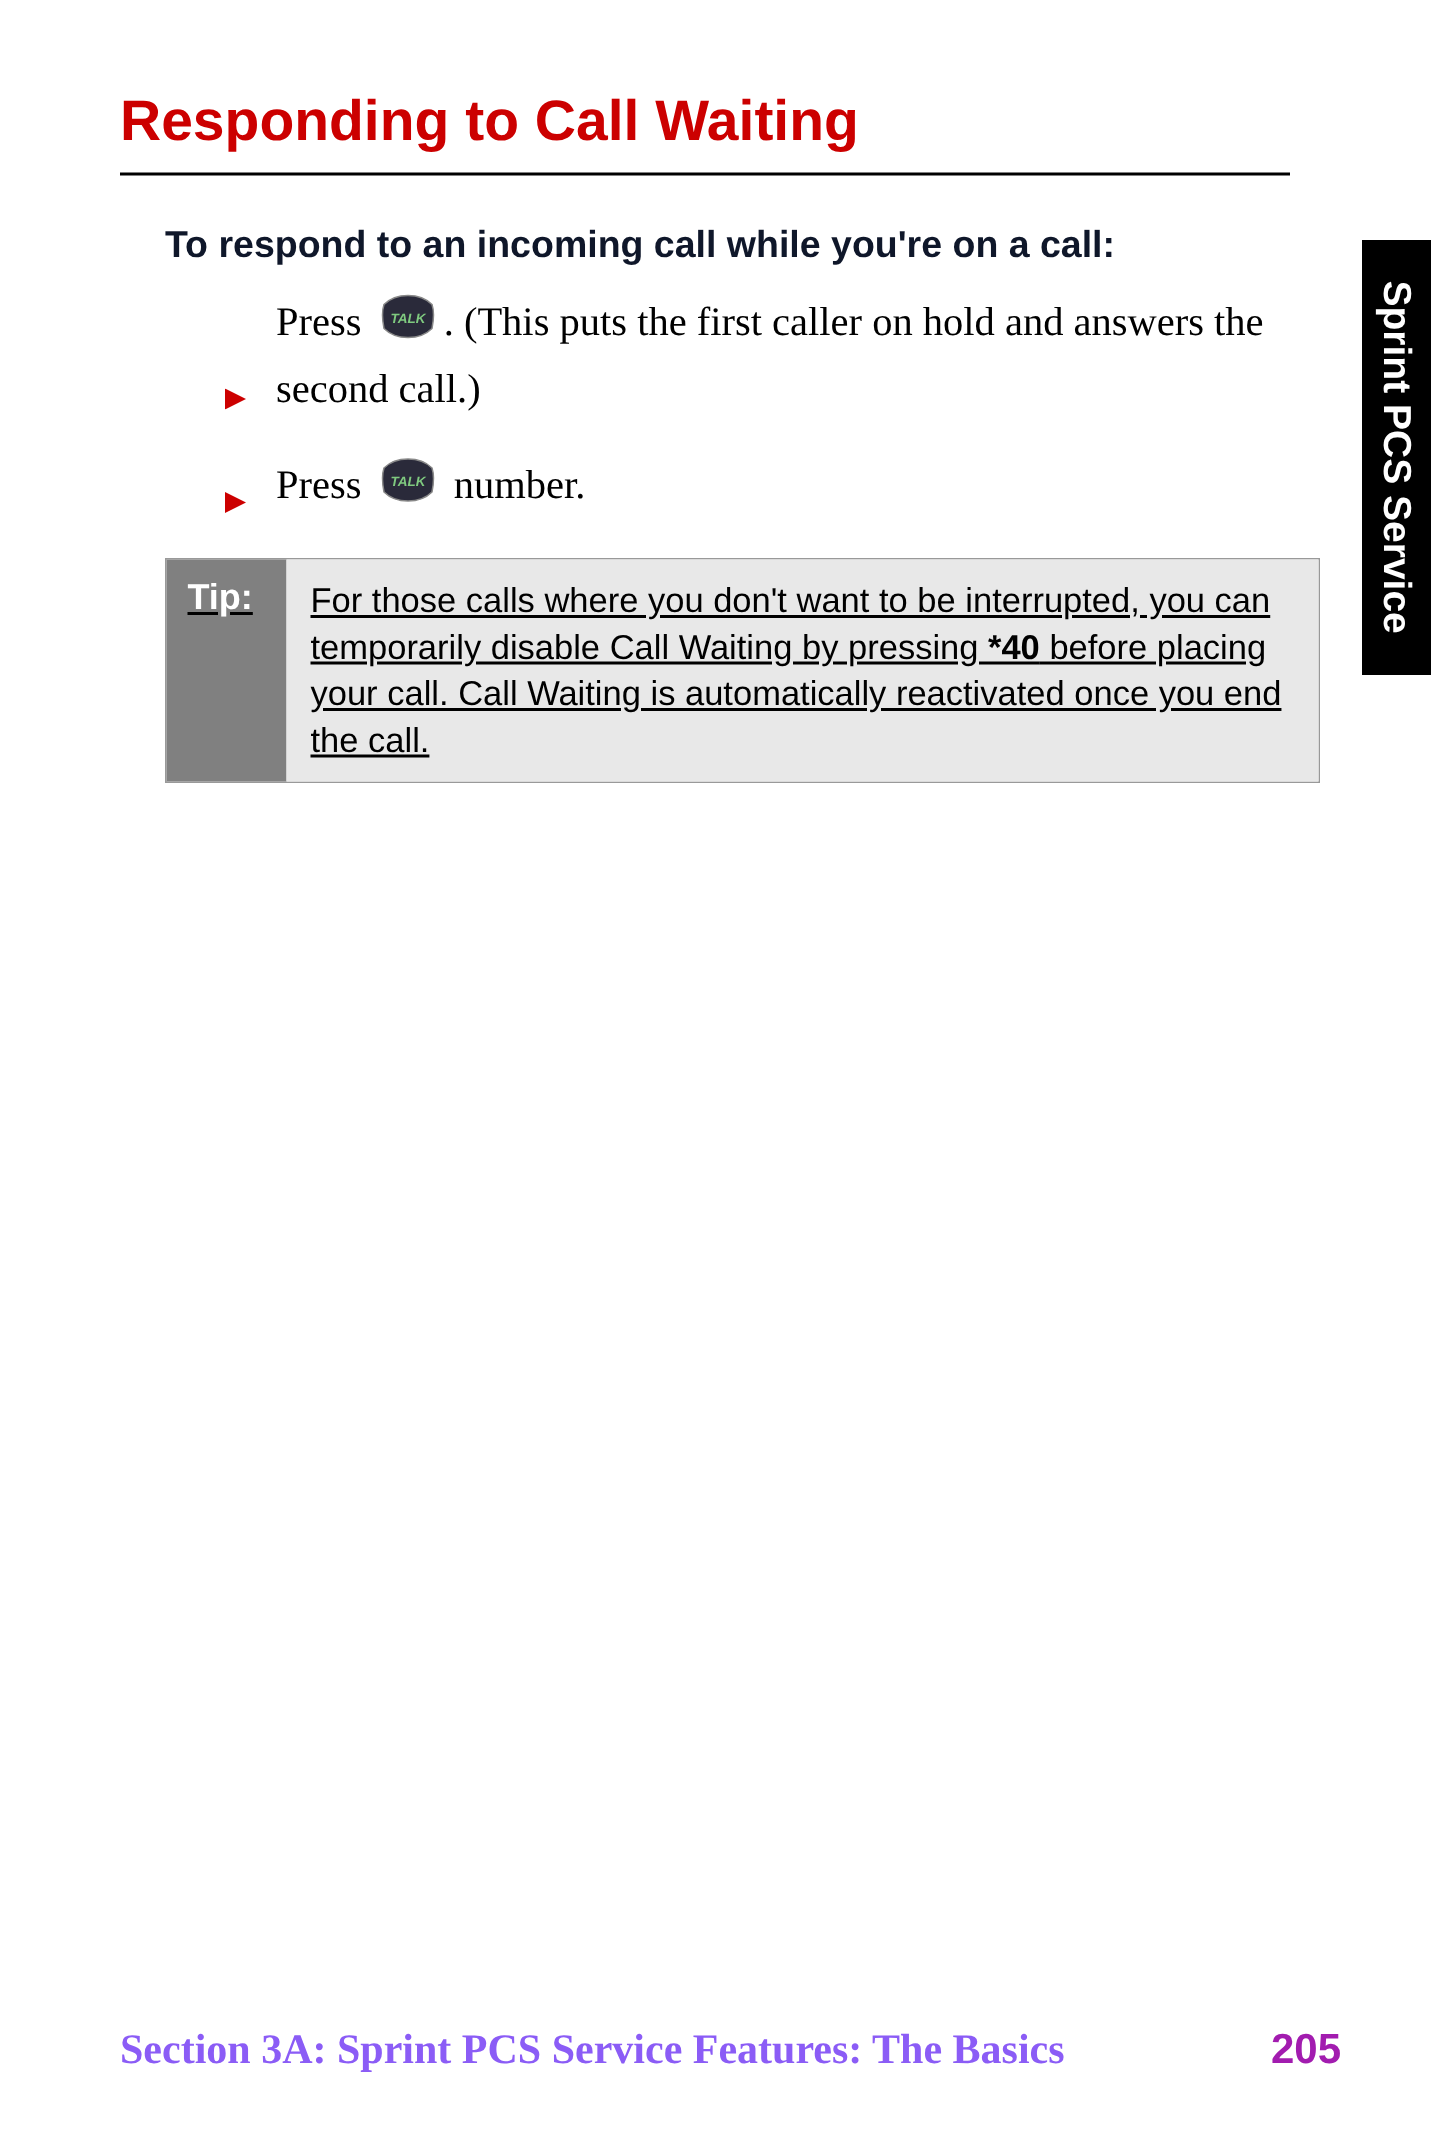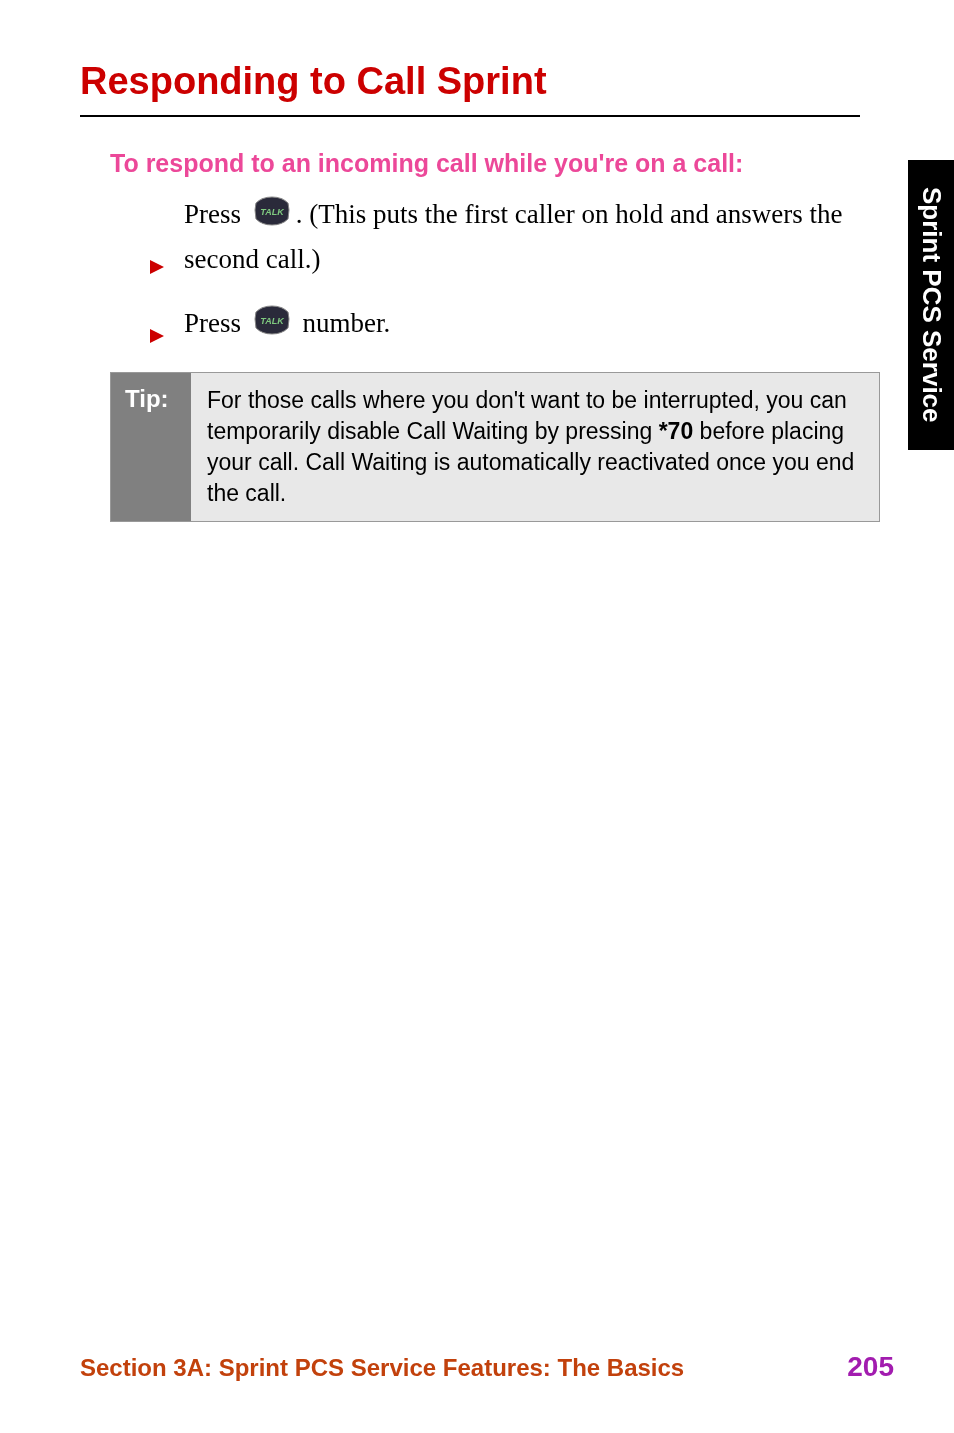--- a/index.html
+++ b/index.html
@@ -41,21 +41,21 @@
       color: #000;
       margin-left: 30px;
       margin-bottom: 20px;
       width: 750px;
     }
     
     .sub-heading {
       font-family: Arial, Helvetica, sans-serif;
       font-weight: bold;
       font-size: 25px;
-      color: #ec4899;
+      color: #0f172a;
       margin-left: 30px;
       margin-bottom: 16px;
     }
     
     .bullet-item {
       display: flex;
       align-items: flex-end;
       margin-left: 70px;
       margin-bottom: 24px;
       width: 700px;
@@ -82,20 +82,21 @@
       vertical-align: middle;
       margin: 0 4px;
     }
     
     .tip-box {
       display: flex;
       margin-left: 30px;
       margin-top: 16px;
       width: 770px;
       border: 1px solid #999;
+      text-decoration: underline;
     }
     
     .tip-label {
       background: #808080;
       color: #fff;
       font-family: Arial, Helvetica, sans-serif;
       font-weight: bold;
       font-size: 24px;
       padding: 12px 14px;
       width: 80px;
@@ -138,38 +139,38 @@
       position: absolute;
       bottom: 50px;
       left: 80px;
       right: 60px;
       display: flex;
       justify-content: space-between;
       align-items: baseline;
     }
     
     .footer-text {
-      font-family: Liberation Sans, sans-serif;
-      font-weight: bold;
-      font-size: 24px;
-      color: #c2410c;
+      font-family: Liberation Serif, serif;
+      font-weight: bold;
+      font-size: 28px;
+      color: #8b5cf6;
     }
     
     .footer-page {
       font-family: Arial, Helvetica, sans-serif;
       font-weight: bold;
       font-size: 28px;
       color: #a21caf;
     }
   </style>
 </head>
 <body>
 
 <div class="page-content">
-  <h1 class="main-heading">Responding to Call Sprint</h1>
+  <h1 class="main-heading">Responding to Call Waiting</h1>
   <div class="heading-underline"></div>
 
 
   <p class="sub-heading">To respond to an incoming call while you're on a call:</p>
 
   <div class="bullet-item">
     <span class="bullet-marker">
       <svg width="14" height="14" viewBox="0 0 14 14">
         <polygon points="0,0 14,7 0,14" fill="#cc0000"></polygon>
       </svg>
@@ -197,21 +198,21 @@
           <path d="M 4 8 Q 2 14 4 24 Q 10 30 20 30 Q 30 30 36 24 Q 38 14 36 8 Q 30 2 20 2 Q 10 2 4 8 Z" fill="#2a2a3a" stroke="#888" stroke-width="1"></path>
           <text x="20" y="20" font-family="Arial" font-size="9" font-style="italic" font-weight="bold" fill="#7fc97f" text-anchor="middle">TALK</text>
         </svg>
       </span><span> number.</span>
     </span>
   </div>
 
   <div class="tip-box">
     <div class="tip-label">Tip:</div>
     <div class="tip-content">
-      <span>For those calls where you don't want to be interrupted, you can temporarily disable Call Waiting by pressing </span><span class="bold">*70</span><span> before placing your call. Call Waiting is automatically reactivated once you end the call.</span>
+      <span>For those calls where you don't want to be interrupted, you can temporarily disable Call Waiting by pressing </span><span class="bold">*40</span><span> before placing your call. Call Waiting is automatically reactivated once you end the call.</span>
     </div>
   </div>
 </div>
 
 <div class="side-tab">Sprint PCS Service</div>
 
 <div class="footer">
   <span class="footer-text">Section 3A: Sprint PCS Service Features: The Basics</span>
   <span class="footer-page">205</span>
 </div>

